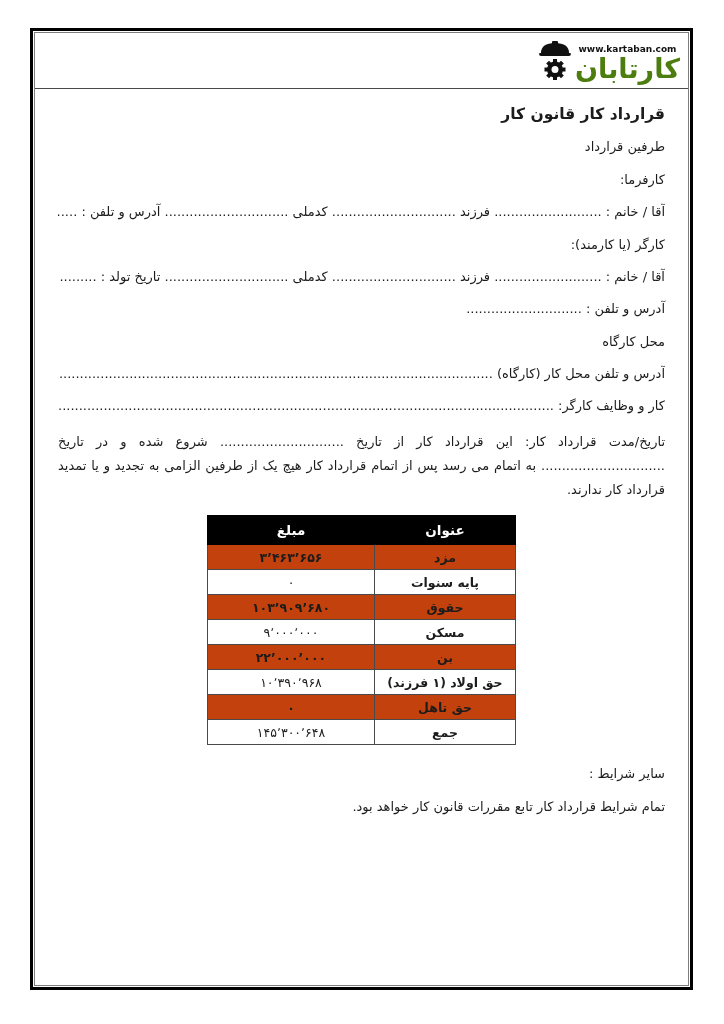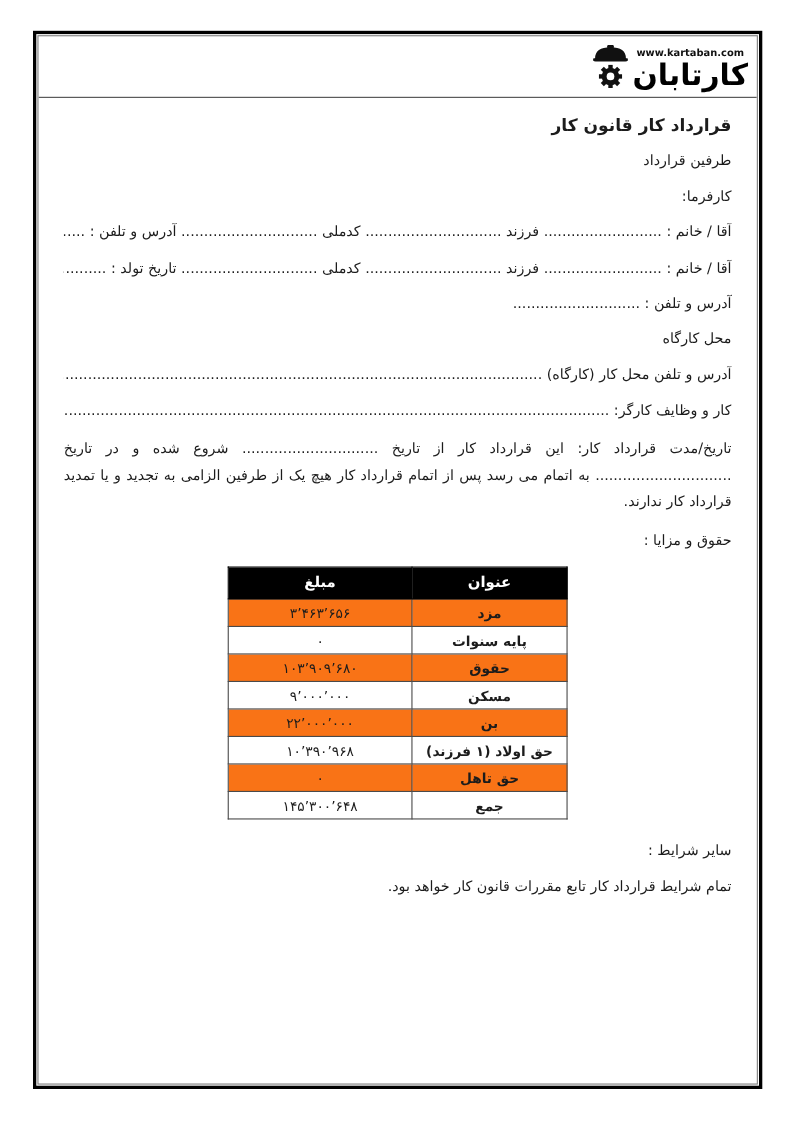--- a/index.html
+++ b/index.html
@@ -8,38 +8,38 @@
   .frame{position:absolute;left:30px;top:28px;width:663px;height:962px;
          box-sizing:border-box;border:3px solid #000;}
   .frame-inner{position:absolute;inset:1px;border:1px solid #7d7d7d;
                display:flex;flex-direction:column;overflow:hidden;}
   
   .header{flex:0 0 56px;border-bottom:1px solid #4a4a4a;display:flex;
           justify-content:flex-end;align-items:center;padding:0 8px;box-sizing:border-box;}
   .logo{display:flex;align-items:flex-end;gap:3px;}
   .logo-col{display:flex;flex-direction:column;align-items:center;line-height:1;}
   .logo-url{font-size:9px;font-weight:bold;color:#111;}
-  .logo-brand{font-size:27px;font-weight:bold;color:#000000;margin-top:1px;}
+  .logo-brand{font-size:27px;font-weight:bold;color:#4d7c0f;margin-top:1px;}
   
   .content{flex:1;direction:rtl;text-align:right;padding:10px 23px 0;
            font-size:13px;box-sizing:border-box;}
   .content p{margin:0 0 13.5px;line-height:1.45;}
   .doc-title{text-align:right;font-weight:bold;font-size:15.5px;margin:4px 0 13px !important;}
   .doc-intro{text-align:center;}
   .bold{font-weight:normal;}
   .clip{white-space:nowrap;overflow:hidden;}
   .just{text-align:justify;line-height:1.85 !important;}
   
   table.salary{border-collapse:collapse;margin:6px auto 20px;direction:rtl;text-align:center;}
   .salary th{background:#000;color:#fff;font-weight:bold;font-size:13.5px;
              padding:6px 19px;border:1px solid #000;margin-left:46px;}
   .salary td{border:1px solid #4a4a4a;padding:3px 6px;font-size:12.5px;height:18px;}
   .salary .col-title{width:102px;text-align:center;}
   .salary .col-amount{width:128px;}
-  .salary tr.alt td{background:#f97316;}
+  .salary tr.alt td{background:#c2410c;font-weight:bold;}
   .salary td.t{font-weight:bold;}
 </style>
 </head>
 <body>
 
 <div class="page">
   <div class="frame">
     <div class="frame-inner">
 
       <div class="header">
@@ -63,31 +63,31 @@
         </div>
       </div>
 
       <div class="content">
 
         <p class="doc-title">قرارداد کار قانون کار</p>
 
         <p class="bold">طرفین قرارداد</p>
         <p>کارفرما:</p>
         <p class="clip">آقا / خانم : .......................... فرزند .............................. کدملی .............................. آدرس و تلفن : .................................................................</p>
+        <p>کارگر (یا کارمند):</p>
         <p class="clip">آقا / خانم : .......................... فرزند .............................. کدملی .............................. تاریخ تولد : .................................................................</p>
         <p>آدرس و تلفن : ............................</p>
 
         <p class="bold">محل کارگاه</p>
         <p class="clip">آدرس و تلفن محل کار (کارگاه) ............................................................................................................................................................</p>
 
         <p class="clip"><span class="bold">کار و وظایف کارگر:</span> <span>............................................................................................................................................................</span></p>
 
         <p class="just"><span class="bold">تاریخ/مدت قرارداد کار:</span> <span>این قرارداد کار از تاریخ .............................. شروع شده و در تاریخ .............................. به اتمام می رسد پس از اتمام قرارداد کار هیچ یک از طرفین الزامی به تجدید و یا تمدید قرارداد کار ندارند.</span></p>
 
-        <p class="bold">حقوق و مزایا :</p>
 
         <table class="salary">
           <thead>
             <tr>
               <th class="col-title">عنوان</th>
               <th class="col-amount">مبلغ</th>
             </tr>
           </thead>
           <tbody>
             <tr class="alt">

